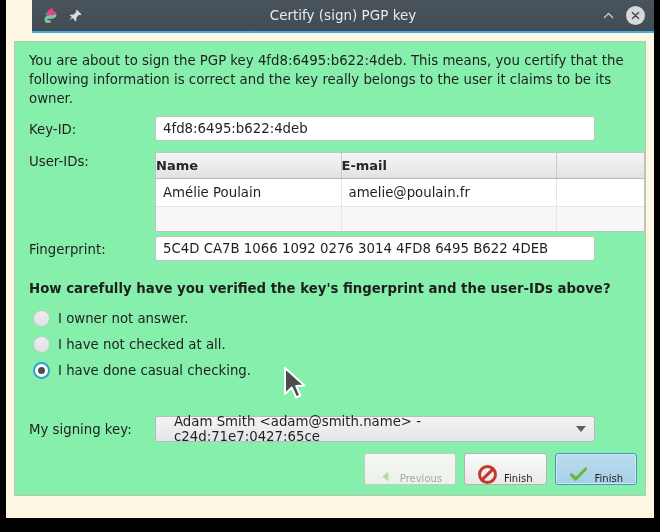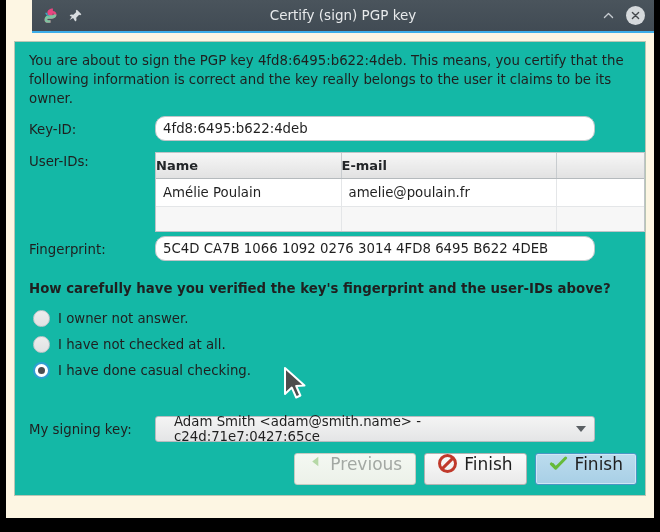--- a/index.html
+++ b/index.html
@@ -73,21 +73,21 @@
     display: flex; align-items: center; justify-content: center;
   }
 
   
   #content {
     position: absolute;
     left: 8px;
     top: 41px;
     width: 632px;
     height: 455px;
-    background: #14b8a6;
+    background: #86efac;
     border: 1px solid #b9c6b5;
     box-sizing: border-box;
     padding: 0;
   }
 
   .intro {
     position: absolute;
     left: 14px;
     top: 9px;
     width: 597px;
@@ -100,21 +100,21 @@
   .row-label {
     position: absolute;
     font-size: 13.3px;
     color: #1f1f1f;
   }
 
   .lineedit {
     position: absolute;
     background: #ffffff;
     border: 1px solid #bfc4c8;
-    border-radius: 10px;
+    border-radius: 3px;
     box-sizing: border-box;
     font-size: 13.3px;
     color: #1f1f1f;
     padding-left: 7px;
     display: flex;
     align-items: center;
   }
 
   
   .uidtable {
@@ -235,24 +235,24 @@
     bottom: 10px;
     display: flex;
     align-items: center;
     gap: 8px;
   }
   .btn {
     height: 32px;
     border-radius: 3px;
     box-sizing: border-box;
     display: flex;
-    align-items: flex-start;
+    align-items: flex-end;
     justify-content: center;
     gap: 7px;
-    font-size: 17px;
+    font-size: 10px;
     color: #1f1f1f;
     padding: 0 13px;
     border: 1px solid #b5bab0;
     background: linear-gradient(to bottom, #f7fbf5 0%, #e8efe4 100%);
   }
   .btn.disabled {
     color: #a3a8a3;
     border-color: #c6cbc2;
     background: linear-gradient(to bottom, #f4f8f2 0%, #ecf1e9 100%);
   }

